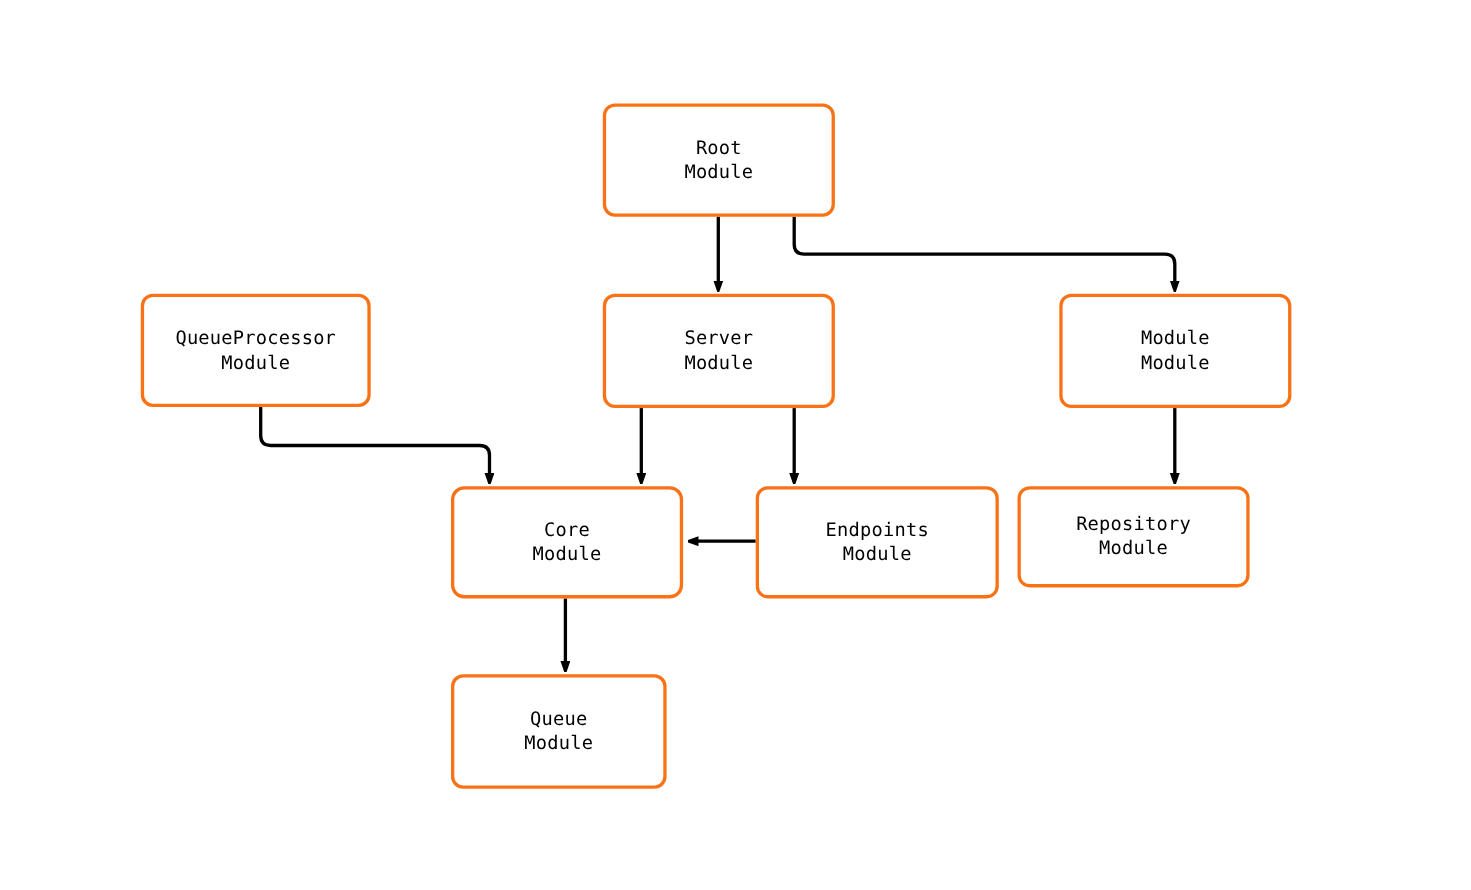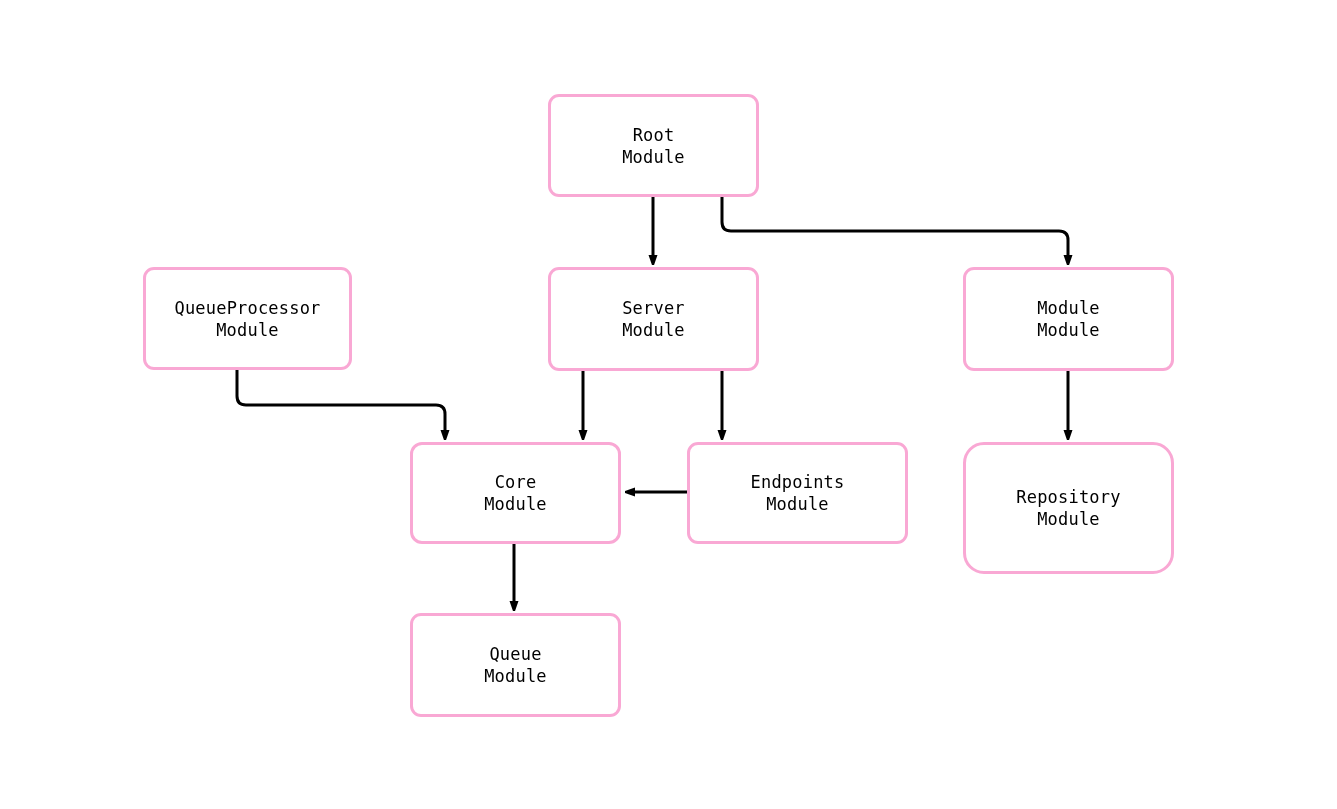--- a/index.html
+++ b/index.html
@@ -23,21 +23,21 @@
   #edge-layer {
     position: absolute;
     left: 0;
     top: 0;
     width: 1337px;
     height: 809px;
   }
   .node {
     position: absolute;
     box-sizing: border-box;
-    border: 3px solid #f9a8d4;
+    border: 3px solid #f97316;
     border-radius: 11px;
     background: #ffffff;
     display: flex;
     flex-direction: column;
     align-items: center;
     justify-content: center;
     z-index: 2;
   }
   .node-label {
     font-family: "DejaVu Sans Mono", "Liberation Mono", monospace;
@@ -78,21 +78,21 @@
 
       <path d="M 514 544 L 514 602" marker-end="url(#arrowhead)"></path>
     </g>
   </svg>
 
   <div class="node" id="node-root" style="left: 548px; top: 94px; width: 211px; height: 103px;">
     <div class="node-label">Root</div>
     <div class="node-label">Module</div>
   </div>
 
-  <div class="node" id="node-queueprocessor" style="left: 143px; top: 267px; width: 209px; height: 103px;">
+  <div class="node" id="node-queueprocessor" style="left: 128px; top: 267px; width: 209px; height: 103px;">
     <div class="node-label">QueueProcessor</div>
     <div class="node-label">Module</div>
   </div>
 
   <div class="node" id="node-server" style="left: 548px; top: 267px; width: 211px; height: 104px;">
     <div class="node-label">Server</div>
     <div class="node-label">Module</div>
   </div>
 
   <div class="node" id="node-global" style="left: 963px; top: 267px; width: 211px; height: 104px;">
@@ -103,23 +103,23 @@
   <div class="node" id="node-core" style="left: 410px; top: 442px; width: 211px; height: 102px; border-radius: 12px;">
     <div class="node-label">Core</div>
     <div class="node-label">Module</div>
   </div>
 
   <div class="node" id="node-endpoints" style="left: 687px; top: 442px; width: 221px; height: 102px; align-items: center;">
     <div class="node-label">Endpoints</div>
     <div class="node-label">Module</div>
   </div>
 
-  <div class="node" id="node-repository" style="left: 963px; top: 442px; width: 211px; height: 132px; border-radius: 21px;">
+  <div class="node" id="node-repository" style="left: 925px; top: 442px; width: 211px; height: 92px;">
     <div class="node-label">Repository</div>
     <div class="node-label">Module</div>
   </div>
 
-  <div class="node" id="node-queue" style="left: 410px; top: 613px; width: 211px; height: 104px;">
+  <div class="node" id="node-queue" style="left: 410px; top: 613px; width: 196px; height: 104px;">
     <div class="node-label">Queue</div>
     <div class="node-label">Module</div>
   </div>
 
 </div>
 
 </body></html>

